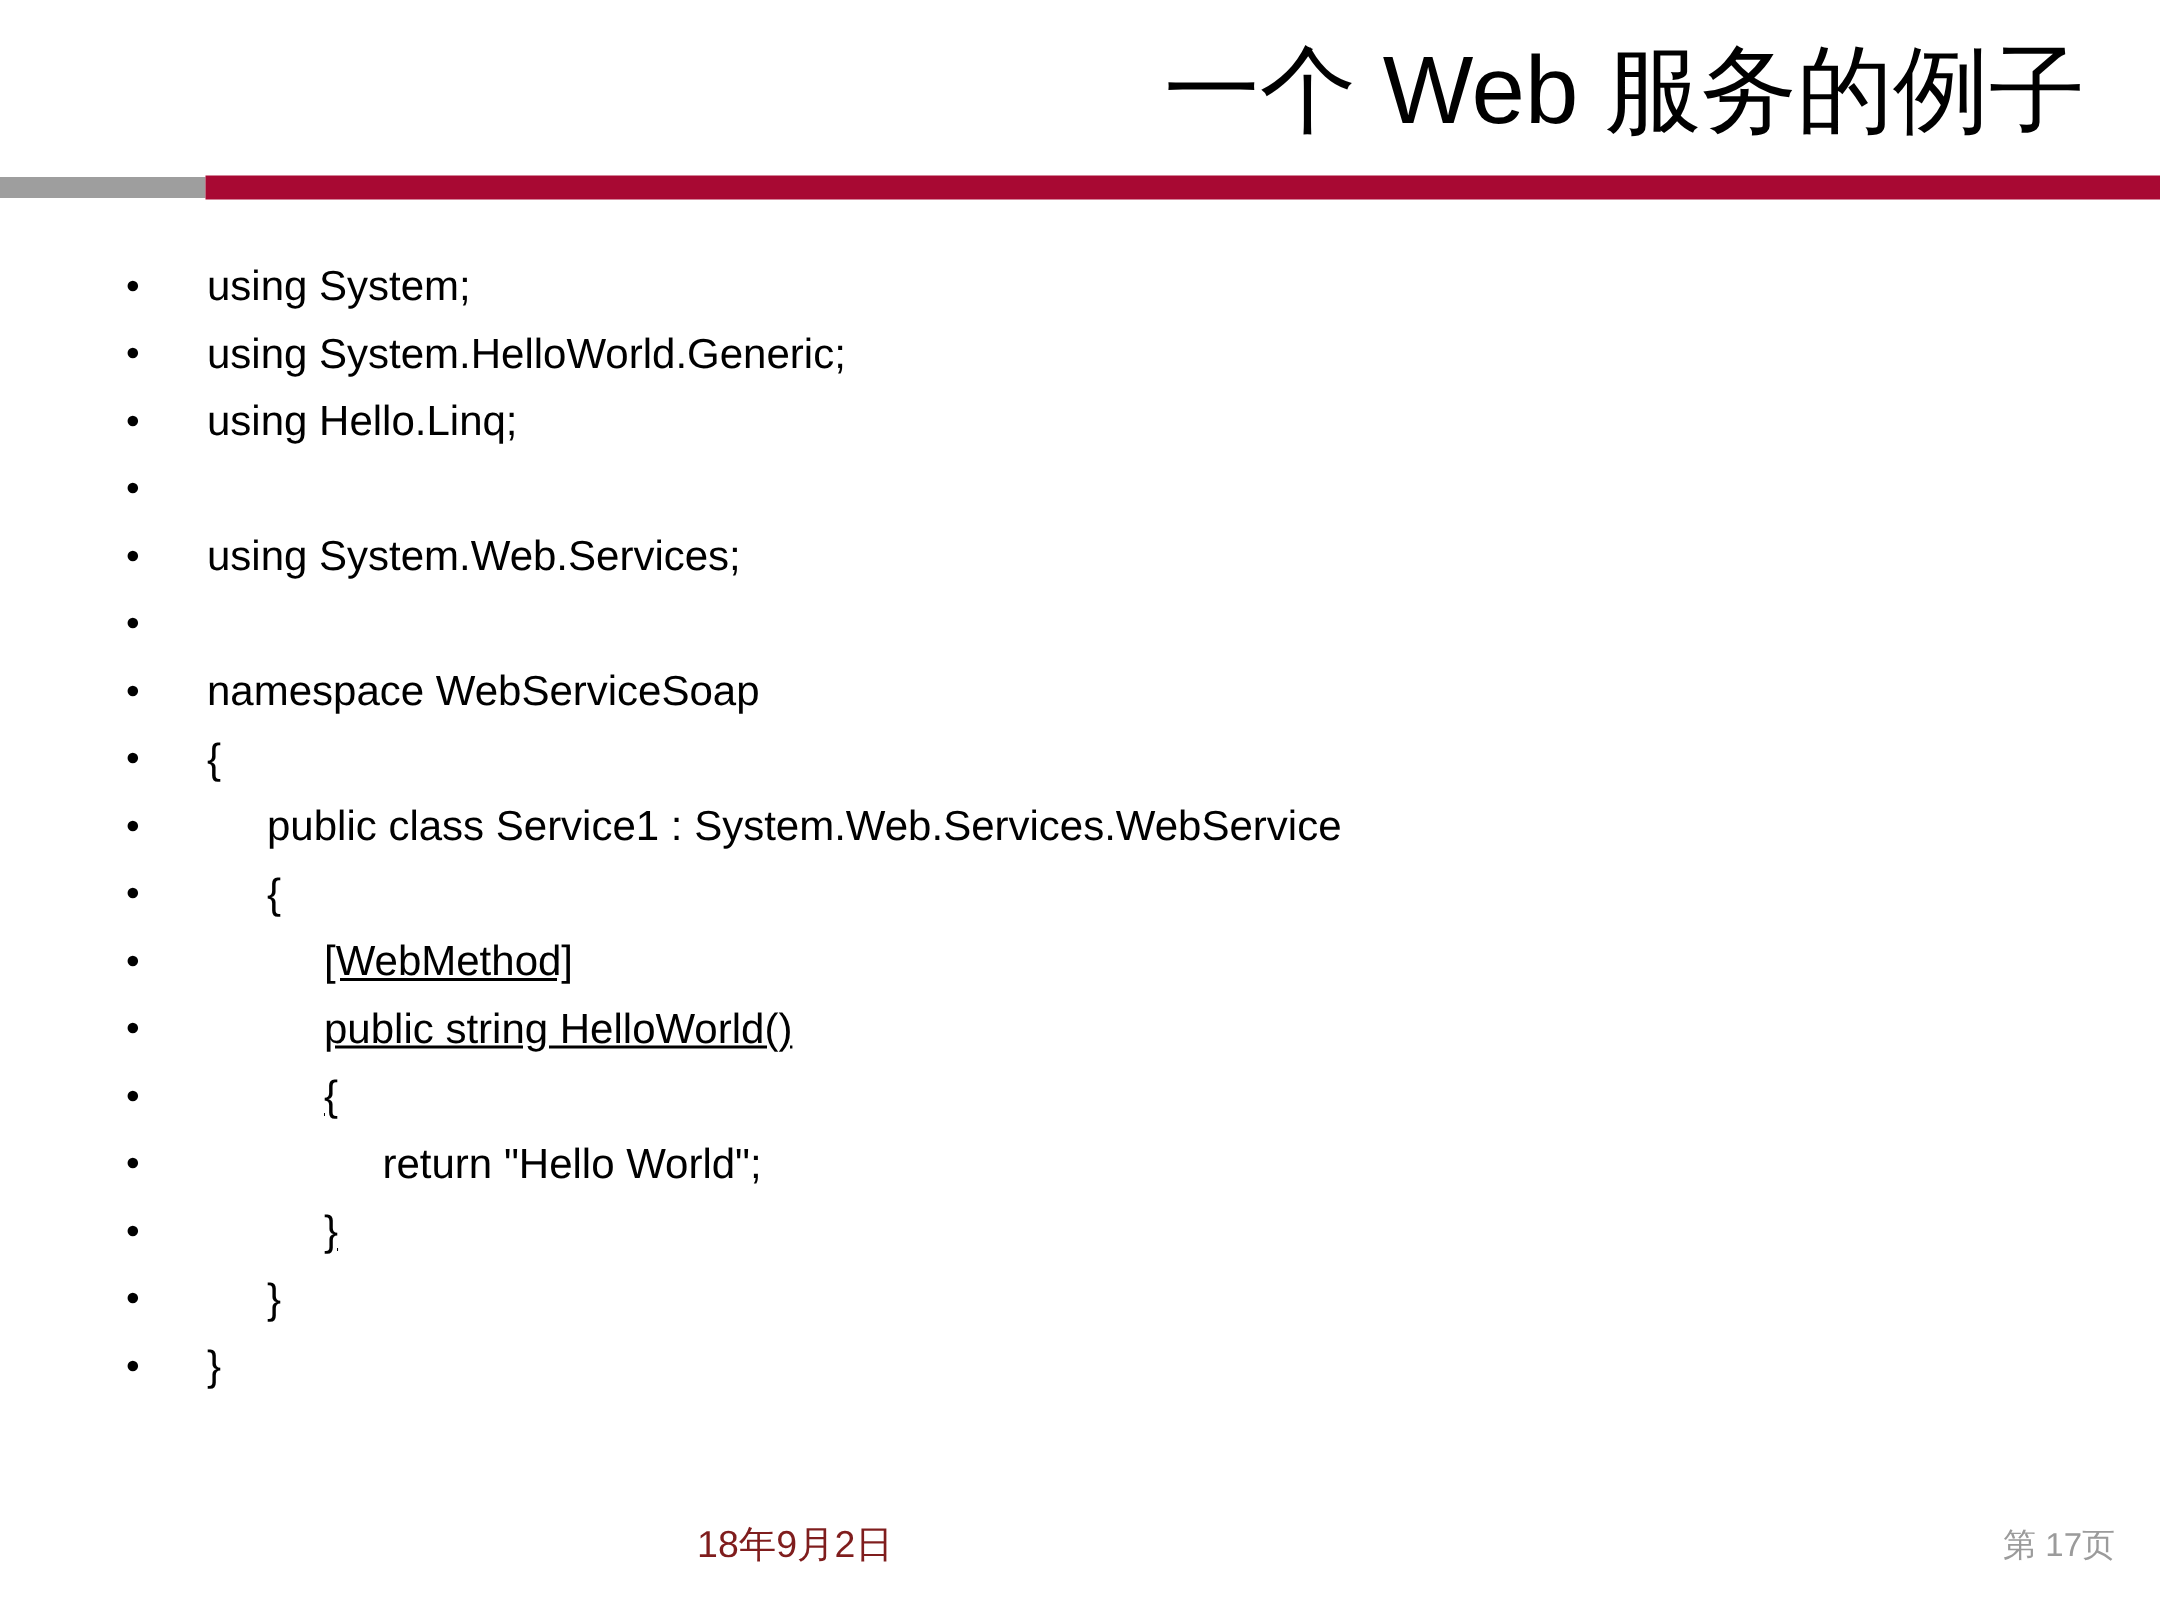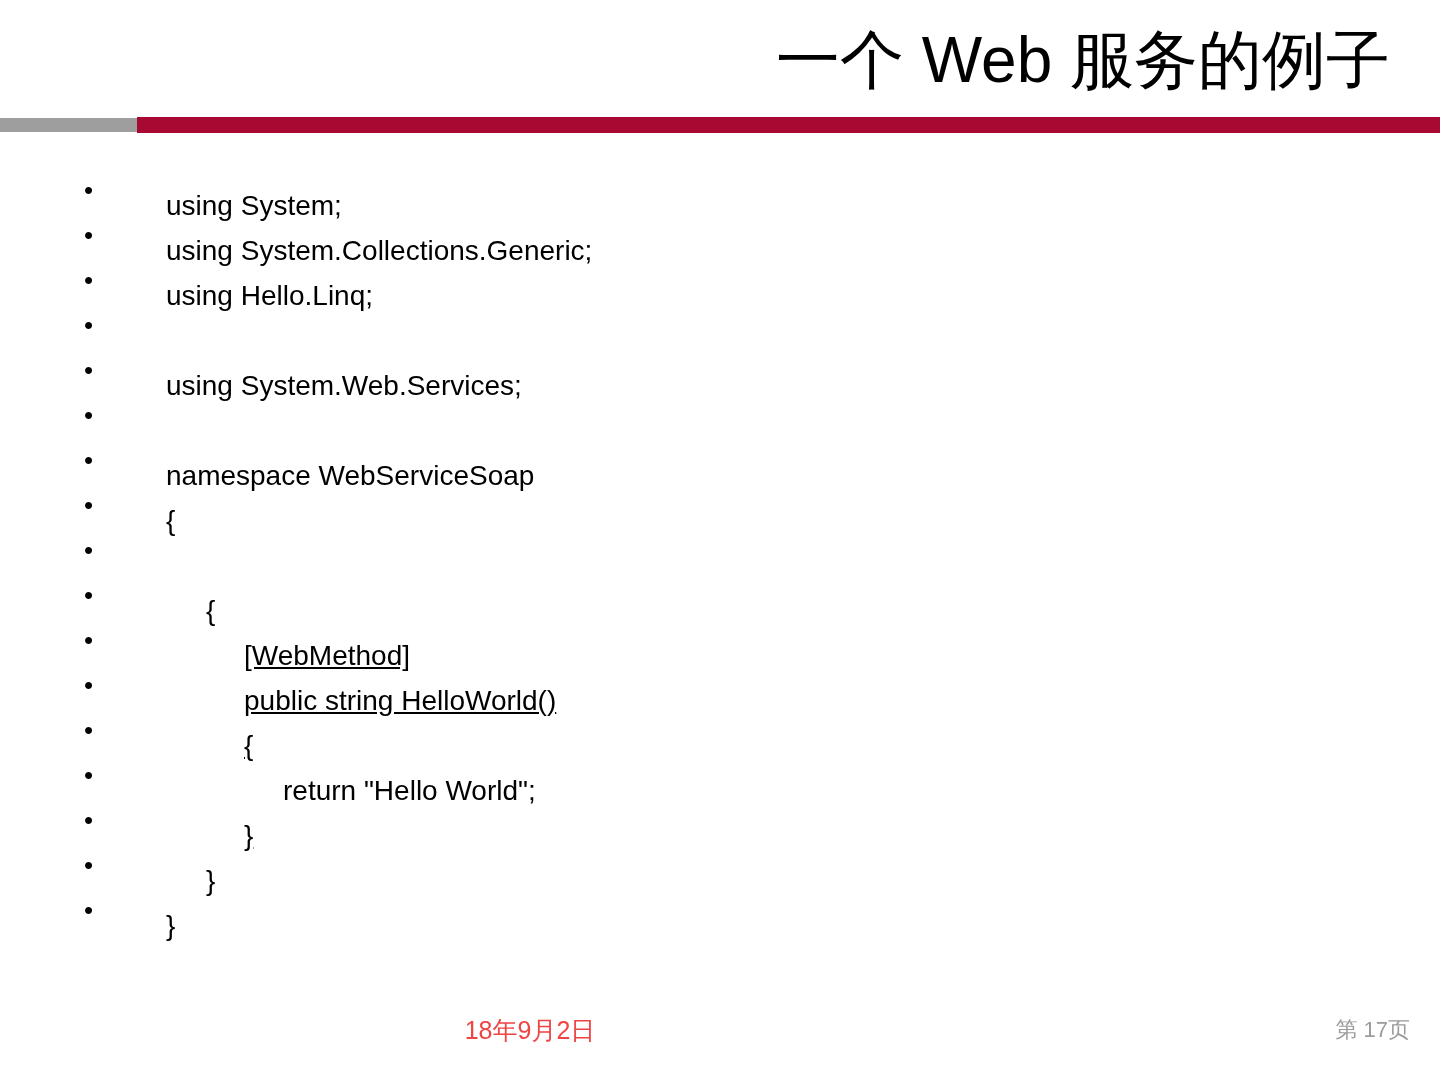--- a/index.html
+++ b/index.html
@@ -84,25 +84,24 @@
     top: 0;
     width: 14px;
     height: 45px;
     line-height: 45px;
     font-size: 26px;
     color: #000000;
     text-align: left;
   }
   .code-line .code-text {
     position: absolute;
-    top: 15px;
+    top: 0;
     height: 45px;
     line-height: 45px;
     white-space: pre;
-    margin-left: 28px;
   }
   .indent-0 .code-text { left: 138px; }
   .indent-1 .code-text { left: 178px; }
   .indent-2 .code-text { left: 216px; text-decoration: underline; }
   .indent-3 .code-text { left: 255px; }
 
   
   .slide-footer {
     position: absolute;
     left: 0;
@@ -111,21 +110,21 @@
     height: 46px;
   }
   .footer-date {
     position: absolute;
     left: 330px;
     top: 0;
     width: 400px;
     text-align: center;
     font-size: 25px;
     line-height: 40px;
-    color: #ef4444;
+    color: #7f1d1d;
     white-space: nowrap;
   }
   .footer-pagenum {
     position: absolute;
     right: 30px;
     top: 0;
     font-size: 22px;
     line-height: 40px;
     color: #9b9b9b;
     white-space: nowrap;
@@ -139,28 +138,28 @@
   <div class="slide-header">
     <div class="slide-title">一个 Web 服务的例子</div>
   </div>
 
   <div class="rule-gray"></div>
   <div class="rule-crimson"></div>
 
   <div class="slide-body">
     <ul class="code-list" id="code-list">
         <li class="code-line indent-0"><span class="bullet">•</span><span class="code-text">using System;</span></li>
-        <li class="code-line indent-0"><span class="bullet">•</span><span class="code-text">using System.Collections.Generic;</span></li>
+        <li class="code-line indent-0"><span class="bullet">•</span><span class="code-text">using System.HelloWorld.Generic;</span></li>
         <li class="code-line indent-0"><span class="bullet">•</span><span class="code-text">using Hello.Linq;</span></li>
         <li class="code-line indent-0"><span class="bullet">•</span></li>
         <li class="code-line indent-0"><span class="bullet">•</span><span class="code-text">using System.Web.Services;</span></li>
         <li class="code-line indent-0"><span class="bullet">•</span><span class="code-text"></span></li>
         <li class="code-line indent-0"><span class="bullet">•</span><span class="code-text">namespace WebServiceSoap</span></li>
         <li class="code-line indent-0"><span class="bullet">•</span><span class="code-text">{</span></li>
-        <li class="code-line indent-1"><span class="bullet">•</span></li>
+        <li class="code-line indent-1"><span class="bullet">•</span><span class="code-text">public class Service1 : System.Web.Services.WebService</span></li>
         <li class="code-line indent-1"><span class="bullet">•</span><span class="code-text">{</span></li>
         <li class="code-line indent-2"><span class="bullet">•</span><span class="code-text">[WebMethod]</span></li>
         <li class="code-line indent-2"><span class="bullet">•</span><span class="code-text">public string HelloWorld()</span></li>
         <li class="code-line indent-2"><span class="bullet">•</span><span class="code-text">{</span></li>
         <li class="code-line indent-3"><span class="bullet">•</span><span class="code-text">return "Hello World";</span></li>
         <li class="code-line indent-2"><span class="bullet">•</span><span class="code-text">}</span></li>
         <li class="code-line indent-1"><span class="bullet">•</span><span class="code-text">}</span></li>
         <li class="code-line indent-0"><span class="bullet">•</span><span class="code-text">}</span></li>
       </ul>
   </div>

